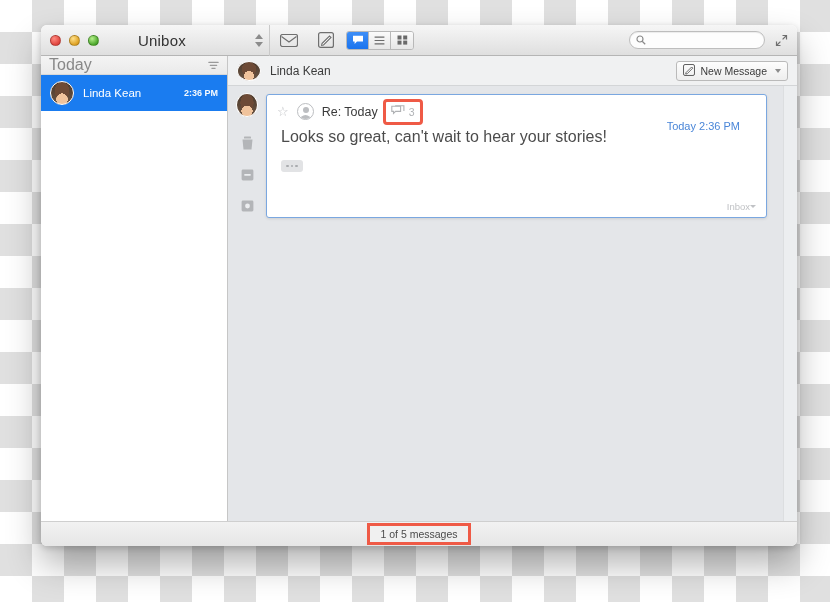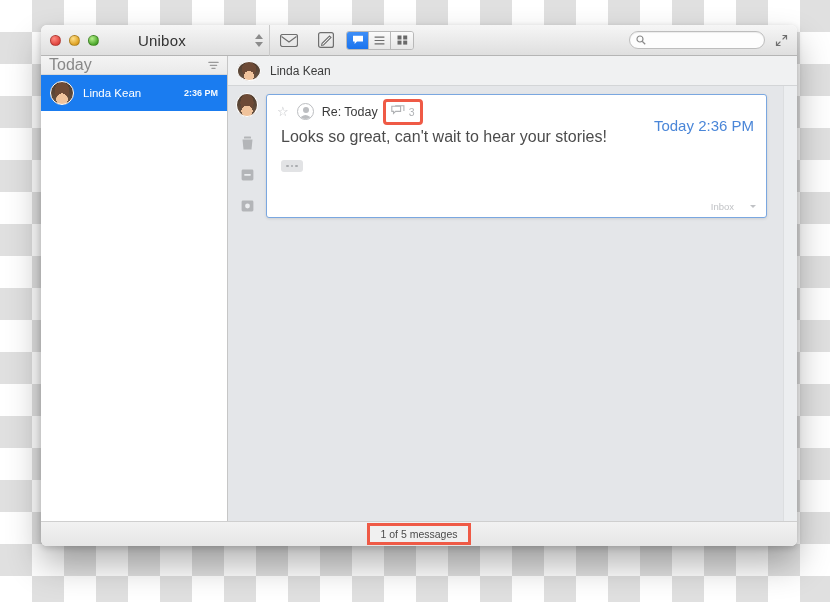--- a/index.html
+++ b/index.html
@@ -291,41 +291,41 @@
     font-size: 10.5px;
     padding: 3px 5px;
   }
   .hl-box {
     outline: 3px solid #ef5a46;
     outline-offset: 0px;
     border-radius: 1px;
   }
 
   .msg-date {
-    position: absolute; right: 12px;
-    font-size: 15px; color: #4a86d8; margin-top: 28px;
+    position: absolute; right: 26px;
+    font-size: 11px; color: #4a86d8; margin-top: 28px;
   }
 
   .card-body { padding: 0 14px; }
   .card-body .txt { font-size: 16px; color: #4c4c4c; }
   .dots {
     margin-top: 14px;
     width: 22px; height: 12px;
     background: #e2e3e5;
     border-radius: 3px;
     display: flex; align-items: center; justify-content: center;
     gap: 2px;
   }
   .dots span {
     width: 2.5px; height: 2.5px; border-radius: 50%; background: #a9abae;
   }
 
   .card-foot {
     position: absolute; right: 10px; bottom: 5px;
-    display: flex; align-items: center; gap: 16px;
+    display: flex; align-items: center; gap: 0;
     font-size: 9.5px; color: #c0c2c5;
   }
   .card-foot .caret2 {
     width: 0; height: 0;
     border-left: 3px solid transparent;
     border-right: 3px solid transparent;
     border-top: 3.5px solid #c0c2c5;
   }
 
   .scrolltrack {
@@ -462,20 +462,30 @@
 
       <div class="side-rest"></div>
     </div>
 
     <div class="pane">
 
       <div class="pane-head">
         <div class="av avatar"></div>
         <span class="who">Linda Kean</span>
 
+        <div class="newmsg">
+          <span>
+            <svg width="12" height="12" viewBox="0 0 16 16">
+              <rect x="0.7" y="0.7" width="14.6" height="14.6" rx="2" fill="none" stroke="#5a5a5a" stroke-width="1.3"></rect>
+              <path d="M4 11.5 L11.5 4 L13 5.5 L5.5 13 L3.6 13.4 Z" fill="#fff" stroke="#5a5a5a" stroke-width="1.2"></path>
+            </svg>
+          </span>
+          <span>New Message</span>
+          <span class="caret"></span>
+        </div>
       </div>
 
       <div class="pane-body">
 
         <div class="rail">
           <div class="av2 avatar"></div>
           <div class="ic">
             <svg width="13" height="14" viewBox="0 0 13 14">
               <rect x="3" y="0.6" width="7" height="2" rx="0.6" fill="#b3b5b8"></rect>
               <path d="M1.5 3.4 H11.5 L10.5 13.4 H2.5 Z" fill="#b3b5b8"></path>

